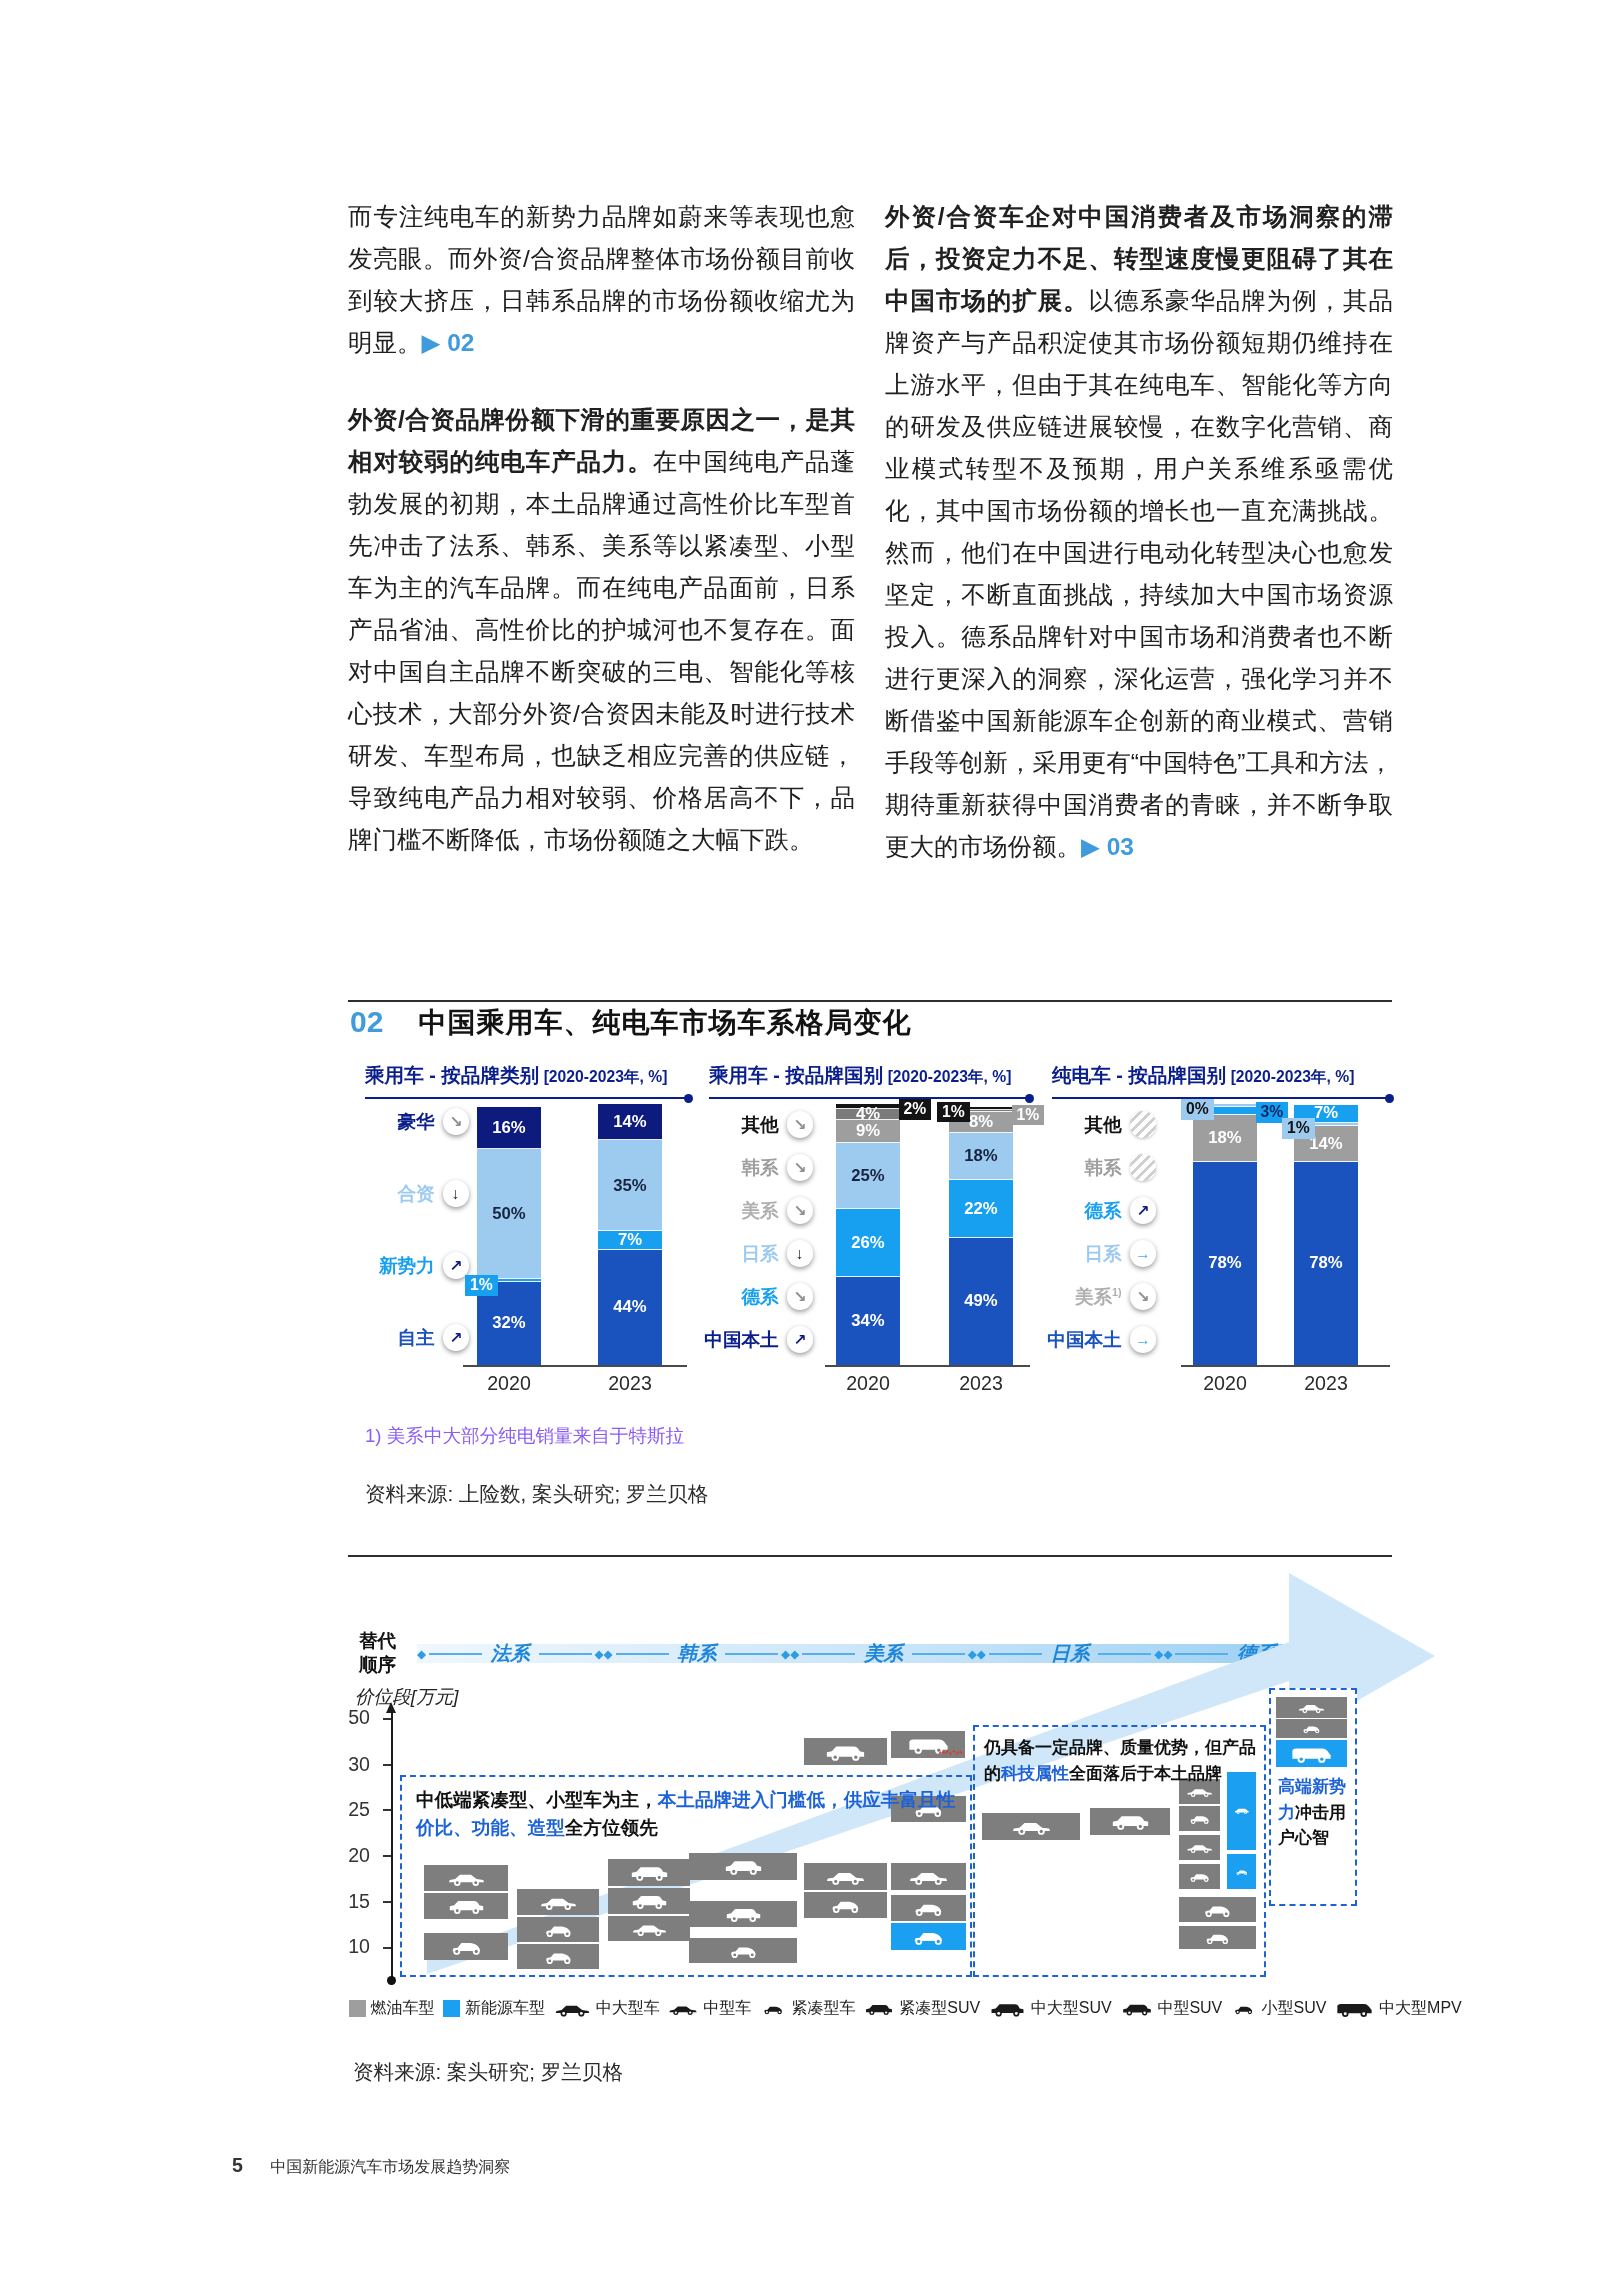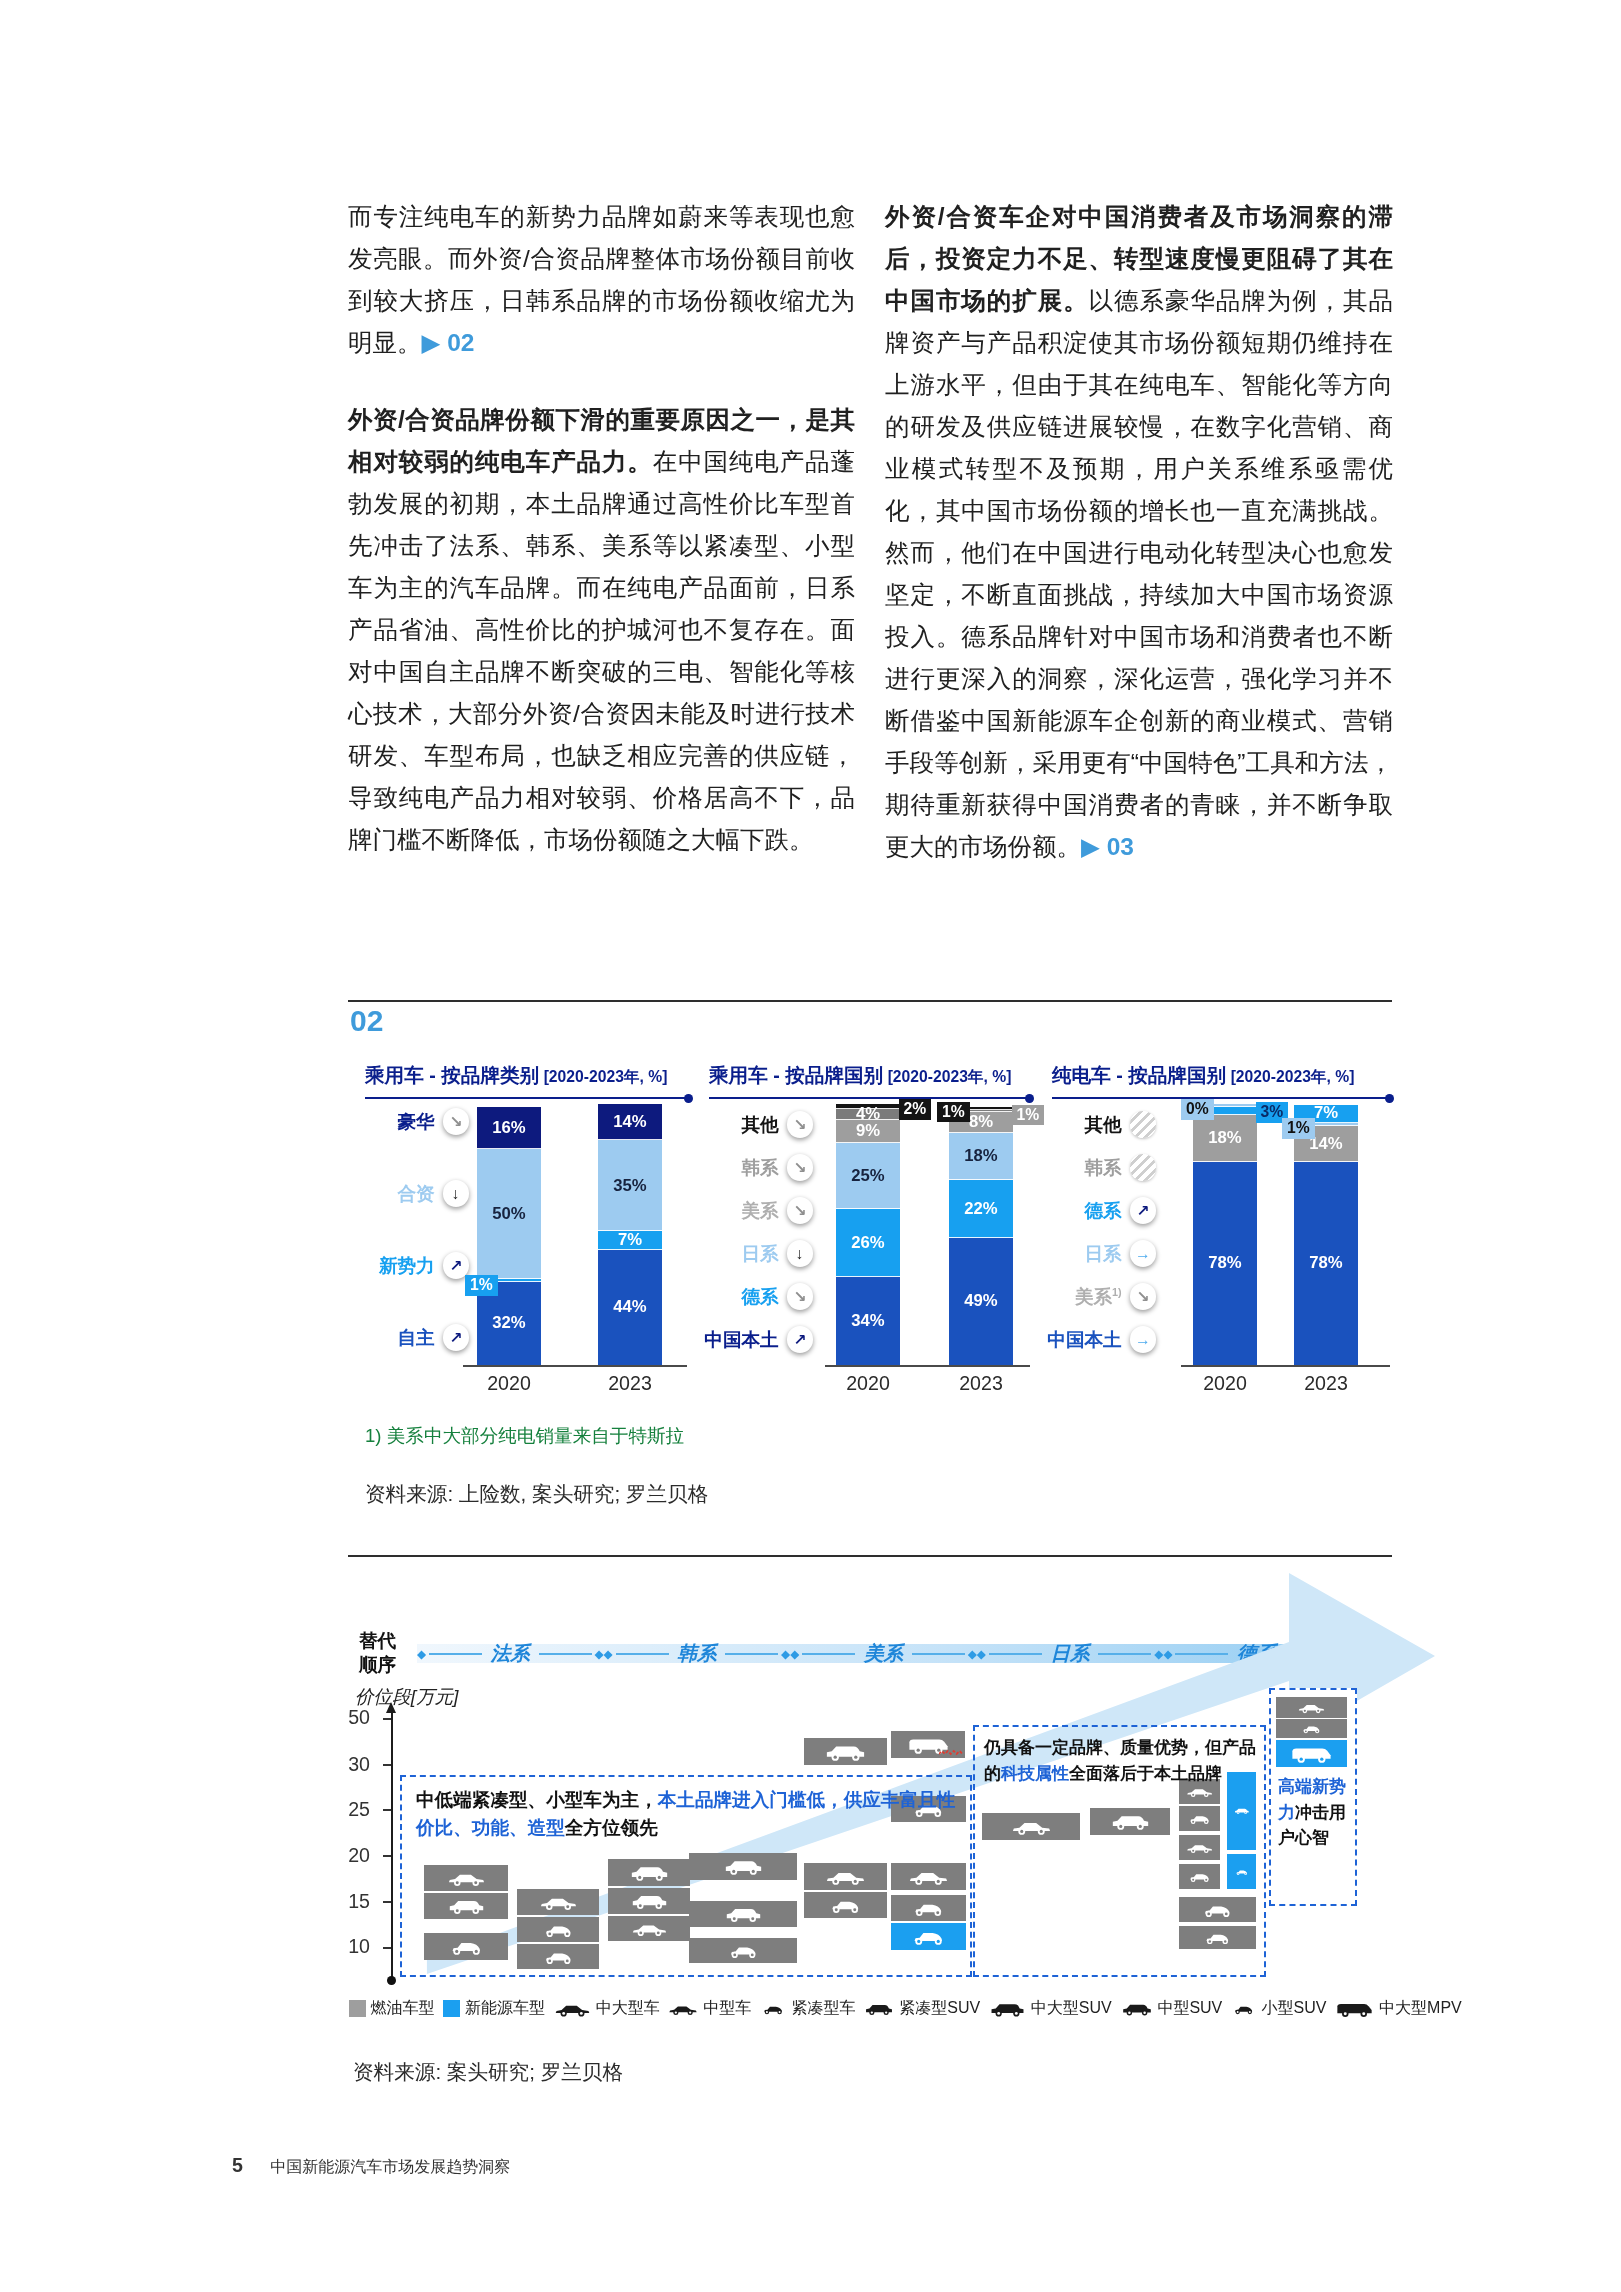--- a/index.html
+++ b/index.html
@@ -42,21 +42,21 @@
   .p3 .bars{left:141px;gap:37px;}
   .barwrap{position:relative;width:64px;}
   .stack{position:absolute;bottom:0;left:0;right:0;display:flex;flex-direction:column;}
   .seg{display:flex;align-items:center;justify-content:center;font-size:16.7px;font-weight:700;line-height:1;overflow:visible;box-shadow:0 -1px 0 rgba(255,255,255,.9);}
   .chip{position:absolute;z-index:4;font-size:15.7px;font-weight:700;line-height:20.6px;padding:0 4.9px;white-space:nowrap;}
   .year{position:absolute;top:268px;left:0;right:0;text-align:center;font-size:19.6px;color:#2b2b2b;}
   .baraxis{position:absolute;top:303px;height:2px;background:#4a4a4a;}
   .p1 .baraxis{left:98px;right:3.9px;}
   .p2 .baraxis{left:116px;right:2px;}
   .p3 .baraxis{left:129px;right:2px;}
-  .footnote{position:absolute;left:365px;top:1423px;font-size:18.6px;color:#15803d;}
+  .footnote{position:absolute;left:365px;top:1423px;font-size:18.6px;color:#8b5cf6;}
   .source{position:absolute;font-size:20.6px;color:#2b2b2b;}
   
   .order-label{position:absolute;left:359px;top:1629px;width:43px;font-size:18.6px;font-weight:700;line-height:23.5px;color:#111;}
   .band{position:absolute;left:417px;top:1635px;width:980px;height:37px;
         background:linear-gradient(90deg,#F0F7FD 0%,#C4E2F8 55%,#8FCBF2 100%);
         clip-path:polygon(0 24%,95.6% 24%,95.6% 0,100% 50%,95.6% 100%,95.6% 76%,0 76%);}
   .bandlabels{position:absolute;left:417px;top:1635px;width:933px;height:37px;display:flex;}
   .bseg{flex:1;display:flex;align-items:center;}
   .bdia{color:#2E9BE5;font-size:11.8px;}
   .bline{flex:1;height:2px;background:#56AFE9;margin:0 2.9px;}
@@ -97,20 +97,21 @@
     <p><span>而专注纯电车的新势力品牌如蔚来等表现也愈发亮眼。而外资/合资品牌整体市场份额目前收到较大挤压，日韩系品牌的市场份额收缩尤为明显。</span><span class="ref">▶ 02</span></p>
     <p class="p-gap"><span class="b">外资/合资品牌份额下滑的重要原因之一，是其相对较弱的纯电车产品力。</span><span>在中国纯电产品蓬勃发展的初期，本土品牌通过高性价比车型首先冲击了法系、韩系、美系等以紧凑型、小型车为主的汽车品牌。而在纯电产品面前，日系产品省油、高性价比的护城河也不复存在。面对中国自主品牌不断突破的三电、智能化等核心技术，大部分外资/合资因未能及时进行技术研发、车型布局，也缺乏相应完善的供应链，导致纯电产品力相对较弱、价格居高不下，品牌门槛不断降低，市场份额随之大幅下跌。</span></p>
   </div>
   <div class="textcol" style="left:885px;top:196px;width:508px;">
     <p><span class="b">外资/合资车企对中国消费者及市场洞察的滞后，投资定力不足、转型速度慢更阻碍了其在中国市场的扩展。</span><span>以德系豪华品牌为例，其品牌资产与产品积淀使其市场份额短期仍维持在上游水平，但由于其在纯电车、智能化等方向的研发及供应链进展较慢，在数字化营销、商业模式转型不及预期，用户关系维系亟需优化，其中国市场份额的增长也一直充满挑战。然而，他们在中国进行电动化转型决心也愈发坚定，不断直面挑战，持续加大中国市场资源投入。德系品牌针对中国市场和消费者也不断进行更深入的洞察，深化运营，强化学习并不断借鉴中国新能源车企创新的商业模式、营销手段等创新，采用更有“中国特色”工具和方法，期待重新获得中国消费者的青睐，并不断争取更大的市场份额。</span><span class="ref">▶ 03</span></p>
   </div>
 
   <div class="sec-rule" style="top:1000px;"></div>
   <div class="sec-head" style="top:1004px;">
     <span class="sec-num">02</span>
+    <span class="sec-title">中国乘用车、纯电车市场车系格局变化</span>
   </div>
 
   <div class="panel p1">
     <div class="sub"><span class="m">乘用车 - 按品牌类别</span> <span class="r">[2020-2023年, %]</span></div>
     <div class="legend">
         <div class="lrow">
           <span class="llab" style="color: rgb(10, 30, 140);">豪华</span>
           <span class="lic" style="color: rgb(143, 143, 143);">↘</span>
         </div>
         <div class="lrow">

